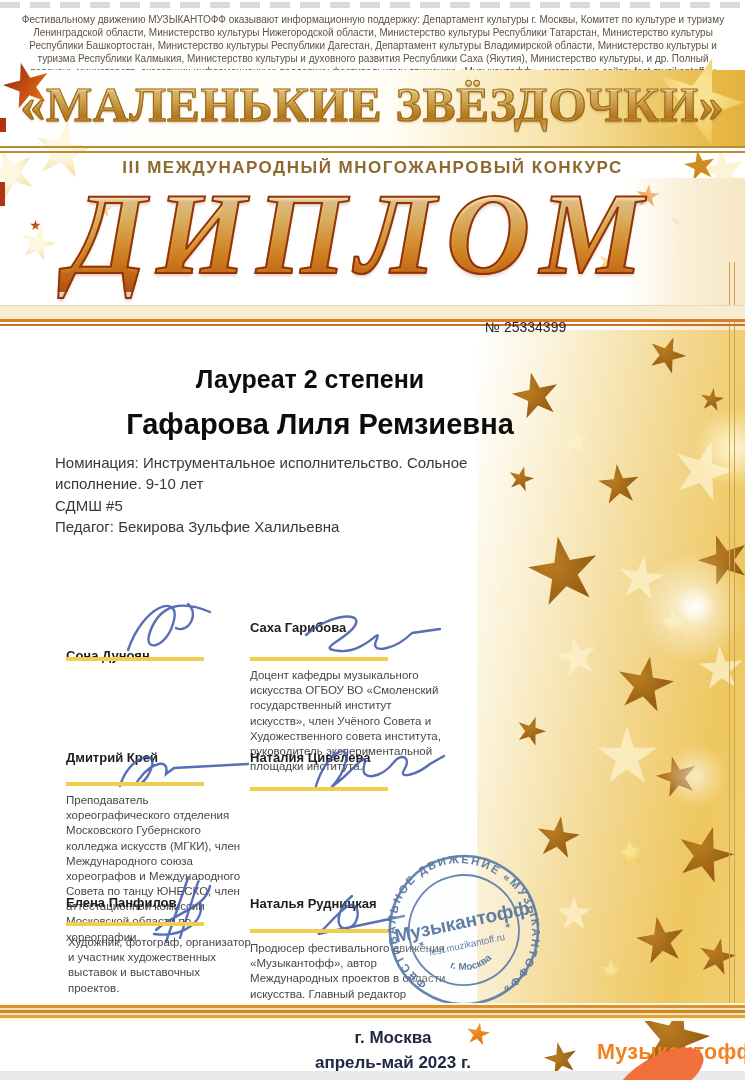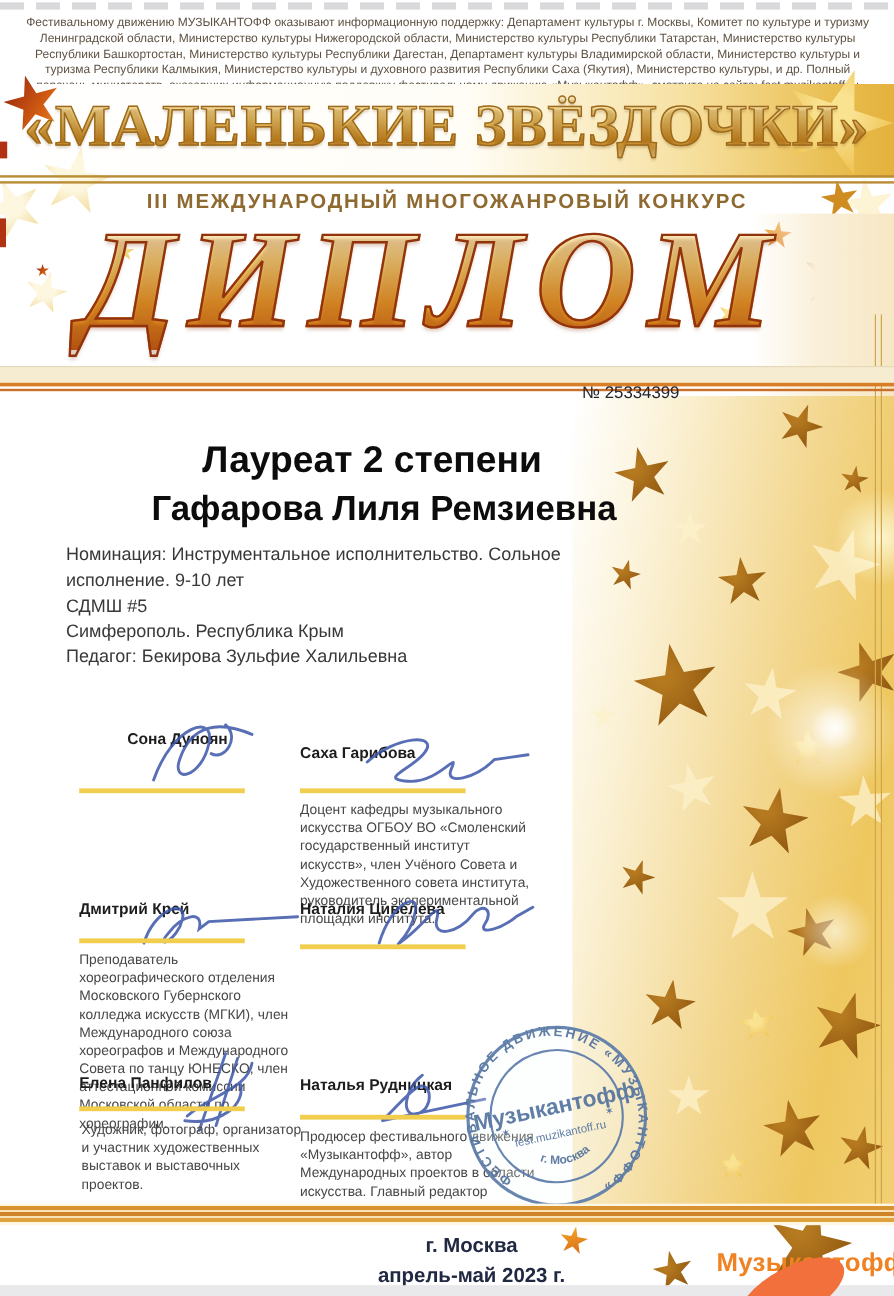--- a/index.html
+++ b/index.html
@@ -45,21 +45,21 @@
 
   
   .band{position:absolute;left:0;top:305px;width:745px;height:14px;background:#f6ecd2;
     border-top:1px solid #e7d9b8;}
   .band-line1{position:absolute;left:0;top:319px;width:745px;height:3px;background:#d97e26;}
   .band-line2{position:absolute;left:0;top:324px;width:745px;height:2px;background:#c96f28;}
 
   .cert-number{position:absolute;left:485px;top:319px;font-size:14px;color:#22242e;}
 
   .award{position:absolute;left:0;top:365px;width:620px;text-align:center;
-    font-size:31px;font-weight:bold;color:#0c0c0c;}
+    font-size:25px;font-weight:bold;color:#0c0c0c;}
   .recipient{position:absolute;left:0;top:408px;width:640px;text-align:center;
     font-size:29px;font-weight:bold;color:#0c0c0c;}
 
   .details{position:absolute;left:55px;top:452px;width:447px;
     font-size:15px;line-height:1.42;color:#383838;}
   .details div{margin:0;}
 
   
   .gold-panel{position:absolute;right:0;top:330px;width:268px;height:675px;
     background:linear-gradient(100deg,rgba(250,240,215,0) 0%,rgba(247,230,180,0.55) 22%,#f3d78f 55%,#eec75f 80%,#f2cf72 100%);}
@@ -181,25 +181,24 @@
   <div class="band-line1"></div>
   <div class="band-line2"></div>
 
   <div class="cert-number">№ 25334399</div>
   <div class="award">Лауреат 2 степени</div>
   <div class="recipient">Гафарова Лиля Ремзиевна</div>
 
   <div class="details">
     <div>Номинация: Инструментальное исполнительство. Сольное исполнение. 9-10 лет</div>
     <div>СДМШ #5</div>
-    <div>Симферополь. Республика Крым</div>
     <div>Педагог: Бекирова Зульфие Халильевна</div>
   </div>
 
-  <div class="sig-name" style="left:66px;top:608px;margin-left:40px;">Сона Дуноян</div>
+  <div class="sig-name" style="left:66px;top:648px;">Сона Дуноян</div>
   <svg class="sig-svg" style="left:118px;top:592px;" width="115" height="72">
     <path d="M10,58 C26,12 62,2 56,28 C50,56 24,62 32,40 C42,12 64,8 92,20 M70,12 C82,22 70,42 58,36"></path>
   </svg>
   <div class="sig-line" style="left:66px;top:657px;"></div>
 
   <div class="sig-name" style="left:250px;top:620px;">Саха Гарибова</div>
   <svg class="sig-svg" style="left:300px;top:605px;" width="150" height="60">
     <path d="M6,30 C30,8 66,6 54,22 C44,36 14,44 40,46 C66,48 84,18 76,36 C70,50 96,44 112,28 L140,24"></path>
   </svg>
   <div class="sig-line" style="left:250px;top:657px;"></div>

